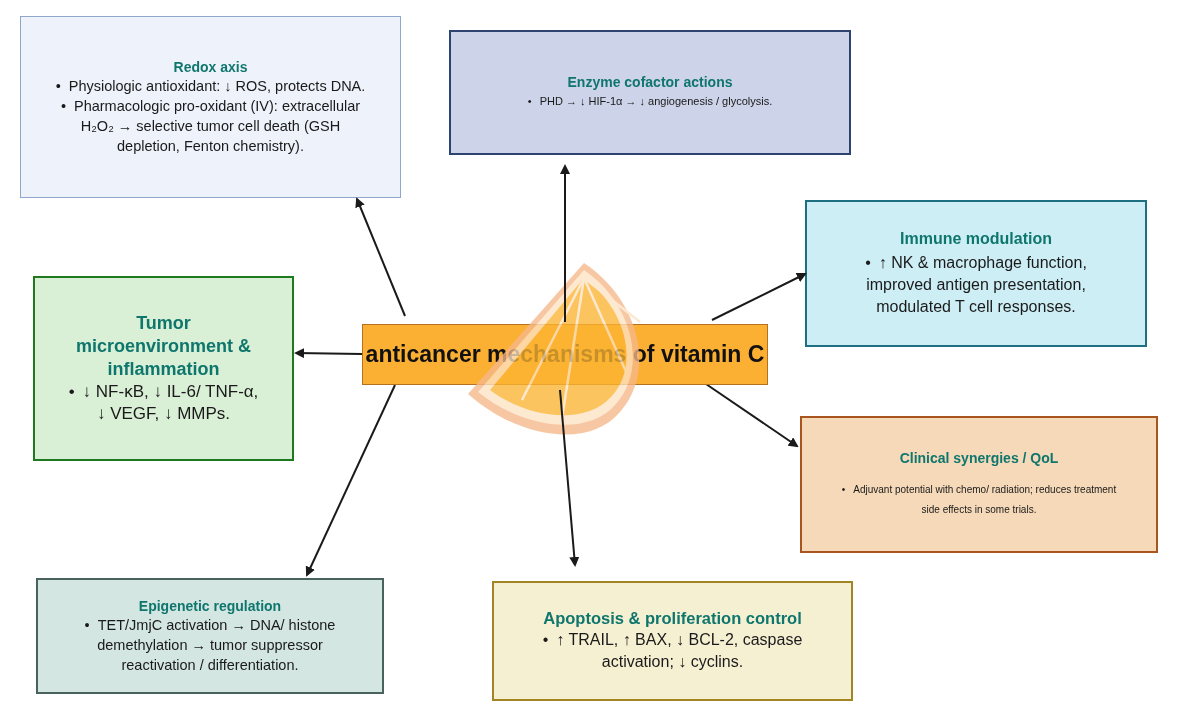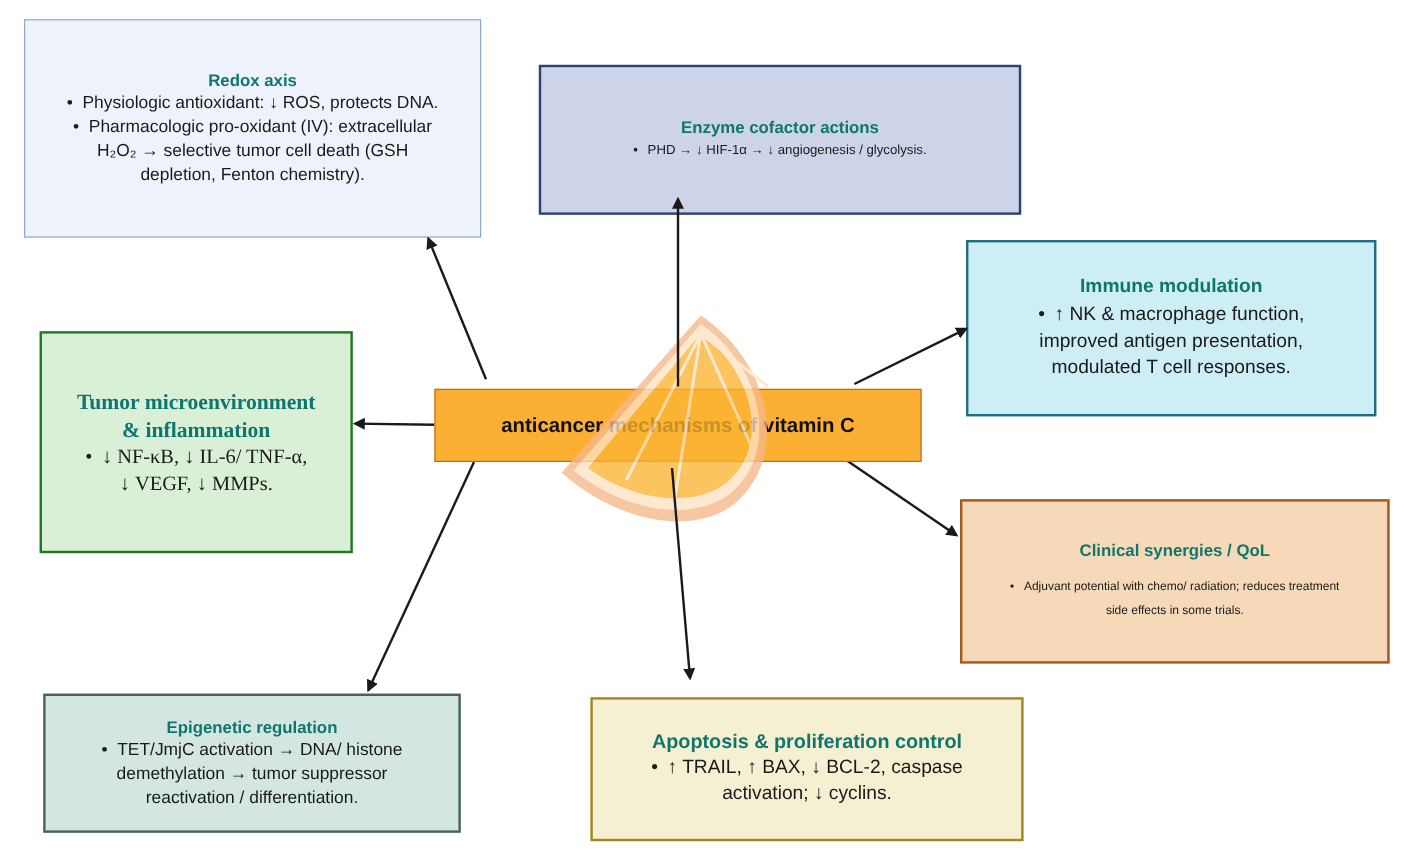--- a/index.html
+++ b/index.html
@@ -11,48 +11,48 @@
   .box .title { font-weight: bold; color: #0f766e; }
   .box ul { list-style: none; margin: 0; padding: 0; }
   .box li { position: relative; }
   .box li .bullet { display: inline-block; margin-right: 8px; }
   .box li .txt { }
 
   #redox { left: 20px; top: 16px; width: 381px; height: 182px; background: #eef3fb; border-color: #8fa7cf; border-width: 1.5px; }
   #redox .title { font-size: 14px; margin-bottom: 1px; }
   #redox li { font-size: 14.5px; line-height: 20px; width: 310px; margin: 0 auto; }
 
-  #enzyme { left: 449px; top: 54px; width: 402px; height: 125px; background: #cdd3e8; border-color: #2e4470; }
+  #enzyme { left: 449px; top: 30px; width: 402px; height: 125px; background: #cdd3e8; border-color: #2e4470; }
   #enzyme .title { font-size: 14px; margin-bottom: 1px; }
   #enzyme li { font-size: 11px; line-height: 20px; width: 340px; margin: 0 auto; }
 
   #immune { left: 805px; top: 200px; width: 342px; height: 147px; background: #cdeef5; border-color: #1f6f82; }
   #immune .title { font-size: 16px; margin-bottom: 4px; }
   #immune li { font-size: 16px; line-height: 22px; width: 240px; margin: 0 auto; }
 
-  #tumor { left: 33px; top: 276px; width: 261px; height: 185px; background: #d9f0d6; border-color: #1f7a1f; font-family: Liberation Serif, serif; }
+  #tumor { left: 33px; top: 276px; width: 261px; height: 185px; background: #d9f0d6; border-color: #1f7a1f; }
   #tumor .title { font-size: 18px; line-height: 23px; width: 200px; }
   #tumor li { font-size: 17px; line-height: 22px; width: 190px; margin: 0 auto; }
 
   #clinical { left: 800px; top: 416px; width: 358px; height: 137px; background: #f5d9b8; border-color: #a8561e; }
   #clinical .title { font-size: 14px; margin-bottom: 14px; }
   #clinical li { font-size: 10px; line-height: 20px; width: 290px; margin: 0 auto; }
 
   #epigenetic { left: 36px; top: 578px; width: 348px; height: 116px; background: #d3e6e2; border-color: #4a625d; }
   #epigenetic .title { font-size: 14px; margin-bottom: 1px; }
   #epigenetic li { font-size: 14.5px; line-height: 20px; width: 290px; margin: 0 auto; }
 
   #apoptosis { left: 445px; top: 581px; width: 361px; height: 120px; background: #f6f0d3; border-color: #a38526; margin-left: 47px; }
   #apoptosis .title { font-size: 16.5px; margin-bottom: 1px; }
   #apoptosis li { font-size: 16px; line-height: 22px; width: 290px; margin: 0 auto; }
 
   #center { position: absolute; left: 362px; top: 324px; width: 406px; height: 61px; box-sizing: border-box;
             background: #fbb034; border: 1.5px solid #b5711e; display: flex; align-items: center; justify-content: center;
             z-index: 2; }
-  #center-label { font-weight: bold; font-size: 17px; color: #111; position: relative; z-index: 4; }
+  #center-label { font-weight: bold; font-size: 23px; color: #111; position: relative; z-index: 4; }
   #orange { position: absolute; left: 0; top: 0; width: 1188px; height: 718px; z-index: 3; pointer-events: none; }
   #arrows { position: absolute; left: 0; top: 0; width: 1188px; height: 718px; z-index: 1; }
   #arrows-top { position: absolute; left: 0; top: 0; width: 1188px; height: 718px; z-index: 5; pointer-events: none; }
 </style>
 </head>
 <body>
 
 <svg id="arrows" viewBox="0 0 1188 718">
   <defs>
     <marker id="ah" markerWidth="10" markerHeight="10" refX="8" refY="5" orient="auto" markerUnits="userSpaceOnUse">

